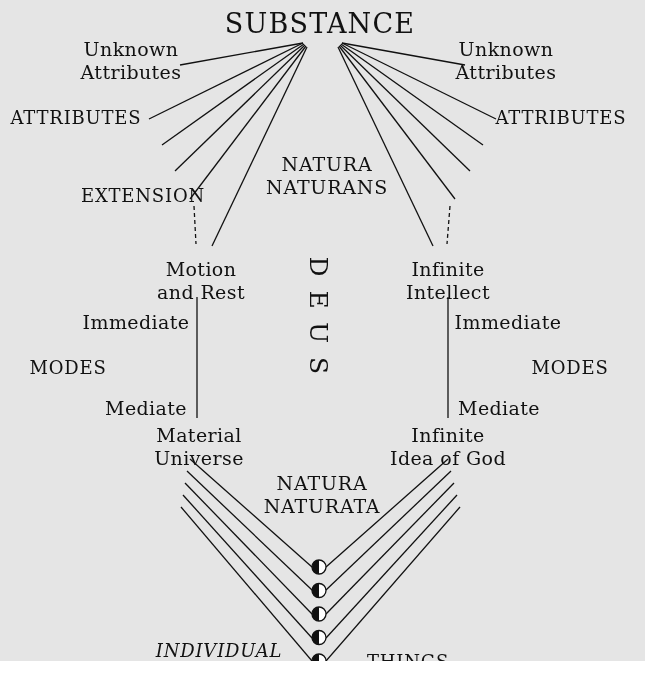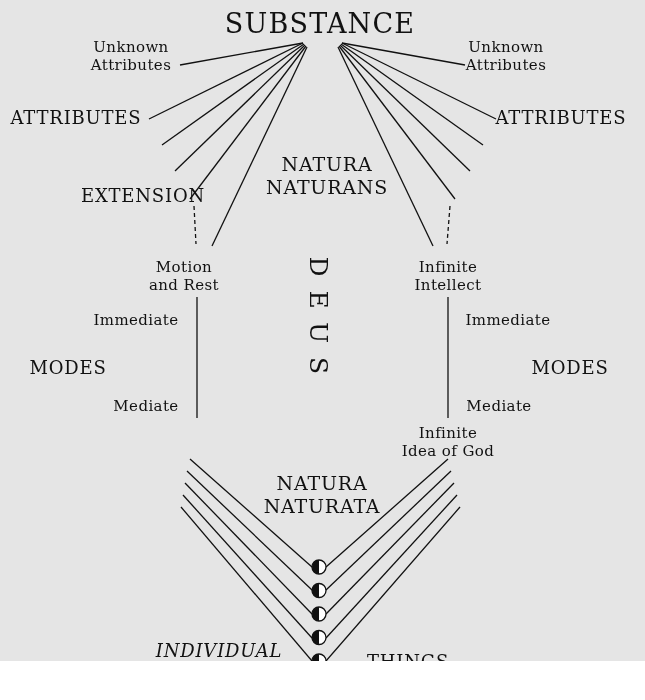--- a/index.html
+++ b/index.html
@@ -20,21 +20,21 @@
     position: absolute;
     transform: translateX(-50%);
     white-space: pre-line;
     text-align: center;
     line-height: 1.22;
     letter-spacing: 0.4px;
   }
   .big   { font-size: 27px; letter-spacing: 1.2px; }
   .caps  { font-size: 18px; letter-spacing: 0.8px; }
   .mid   { font-size: 19px; letter-spacing: 0.8px; margin-top: 11px; }
-  .small { font-size: 15px; }
+  .small { font-size: 19px; }
   .deus {
     position: absolute;
     left: 318px; top: 250px;
     transform: translateX(-50%);
     display: flex;
     flex-direction: column;
     align-items: center;
   }
   .deus-letter {
     display: block;
@@ -128,41 +128,43 @@
 Attributes</div>
 
   <div class="lbl caps" style="left:76px;  top:107px;">ATTRIBUTES</div>
   <div class="lbl caps" style="left:561px; top:107px;">ATTRIBUTES</div>
 
   <div class="lbl mid" style="left:327px; top:142px;">NATURA
 NATURANS</div>
 
   <div class="lbl caps" style="left:143px; top:185px;">EXTENSION</div>
 
-  <div class="lbl small" style="left:184px; top:258px;text-align:center;">Motion
+  <div class="lbl small" style="left:201px; top:258px;text-align:center;">Motion
 and Rest</div>
   <div class="lbl small" style="left:448px; top:258px;">Infinite
 Intellect</div>
 
   <div class="deus">
     <span class="deus-letter">D</span>
     <span class="deus-letter">E</span>
     <span class="deus-letter">U</span>
     <span class="deus-letter">S</span>
   </div>
 
   <div class="lbl small" style="left:136px; top:311px;">Immediate</div>
   <div class="lbl small" style="left:508px; top:311px;">Immediate</div>
 
   <div class="lbl caps" style="left:68px;  top:357px;">MODES</div>
   <div class="lbl caps" style="left:570px; top:357px;">MODES</div>
 
   <div class="lbl small" style="left:146px; top:397px;">Mediate</div>
   <div class="lbl small" style="left:499px; top:397px;">Mediate</div>
 
+  <div class="lbl small" style="left:199px; top:424px;">Material
+Universe</div>
   <div class="lbl small" style="left:448px; top:424px;">Infinite
 Idea of God</div>
 
   <div class="lbl mid" style="left:322px; top:461px;">NATURA
 NATURATA</div>
 
   <div class="lbl caps" style="left:219px; top:640px;font-style:italic;">INDIVIDUAL</div>
   <div class="lbl caps" style="left:408px; top:640px;margin-top:11px;">THINGS</div>
 
 </div>

